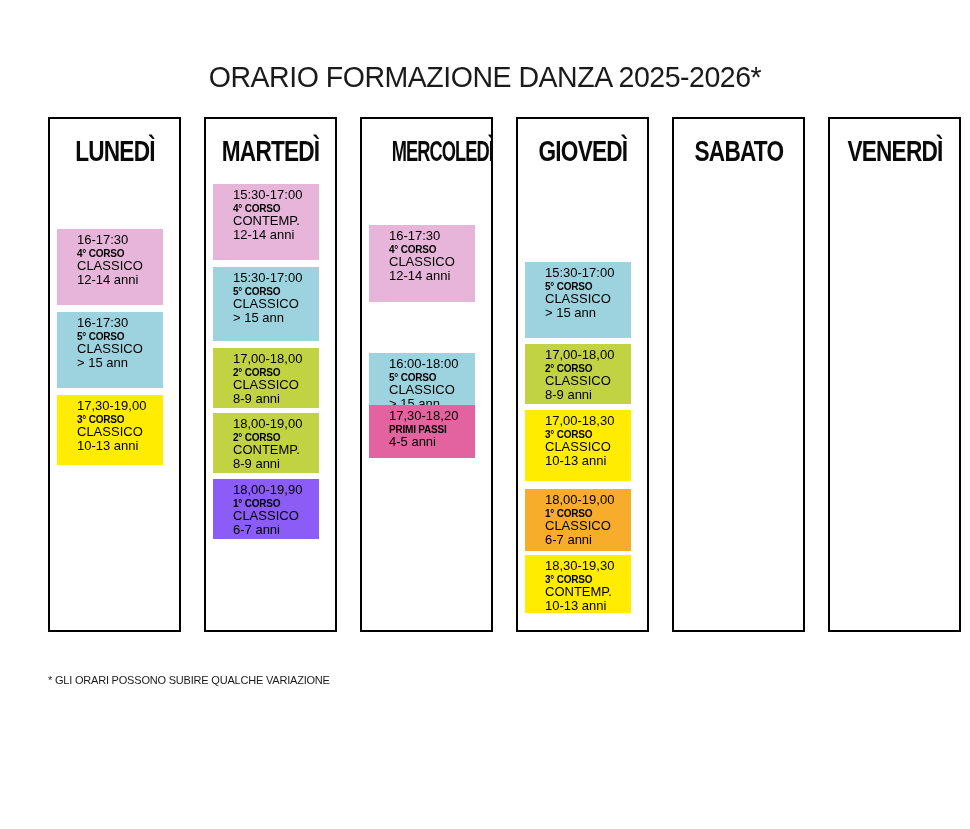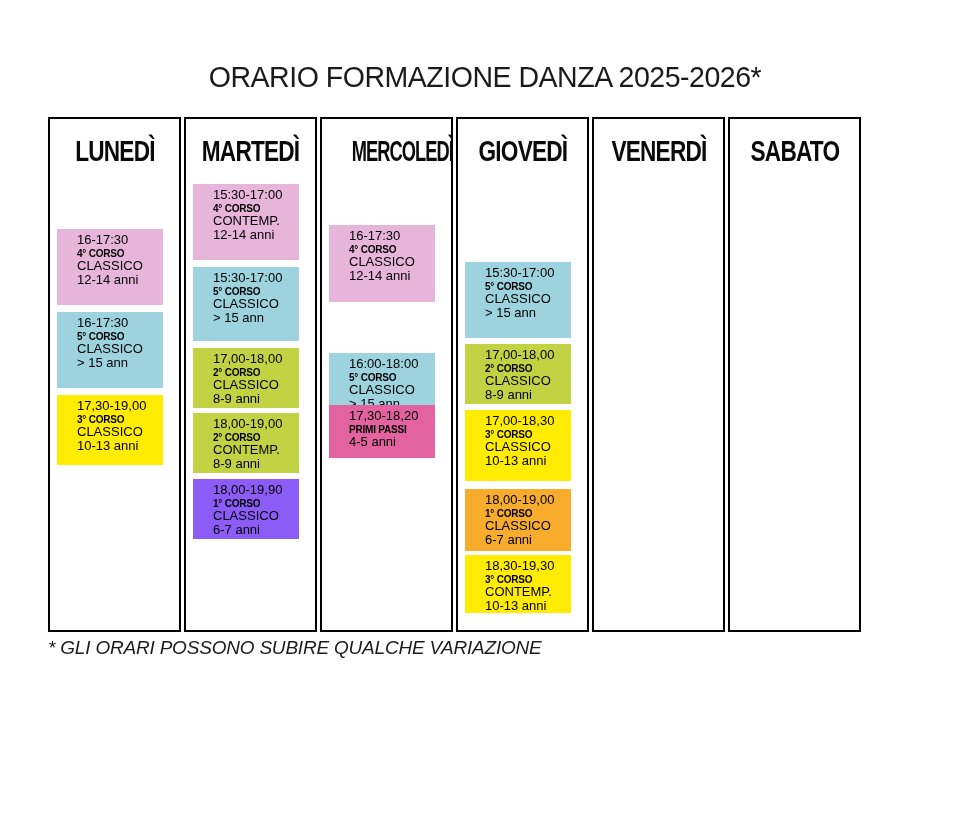--- a/index.html
+++ b/index.html
@@ -27,21 +27,21 @@
     letter-spacing: -0.5px;
     color: #1a1a1a;
     transform: scaleX(0.95);
     white-space: nowrap;
   }
   .board {
     position: absolute;
     left: 48px;
     top: 117px;
     display: flex;
-    gap: 3px;
+    gap: 23px;
     justify-content: flex-end;
   }
   .column {
     position: relative;
     width: 129px;
     height: 511px;
     border: 2px solid #000;
     background: #fff;
     box-sizing: content-box;
   }
@@ -81,25 +81,24 @@
   .ev-course {
     font-size: 10px;
     font-weight: bold;
     line-height: 1.1;
     letter-spacing: -0.2px;
     white-space: nowrap;
   }
   .footnote {
     position: absolute;
     left: 48px;
-    top: 637px;
-    font-size: 19px;
+    top: 674px;
+    font-size: 11px;
     letter-spacing: -0.2px;
     color: #1a1a1a;
-    font-style: italic;
   }
 </style>
 </head>
 <body>
 
 <h1 class="page-title">ORARIO FORMAZIONE DANZA 2025-2026*</h1>
 
 <div class="board">
     <div class="column">
       <div class="day-header"><span class="day-label">LUNEDÌ</span></div>
@@ -202,20 +201,20 @@
         <div class="ev-ages">6-7 anni</div>
       </div>
       <div class="event" style="top: 436px; height: 58px; background: rgb(255, 236, 0);">
         <div class="ev-time">18,30-19,30</div>
         <div class="ev-course">3° CORSO</div>
         <div class="ev-disc">CONTEMP.</div>
         <div class="ev-ages">10-13 anni</div>
       </div>
     </div>
     <div class="column">
+      <div class="day-header"><span class="day-label">SABATO</span></div>
+    </div>
+    <div class="column">
       <div class="day-header"><span class="day-label">VENERDÌ</span></div>
     </div>
-    <div class="column">
-      <div class="day-header"><span class="day-label">SABATO</span></div>
-    </div>
   </div>
 
 <div class="footnote">* GLI ORARI POSSONO SUBIRE QUALCHE VARIAZIONE</div>
 
 </body></html>

